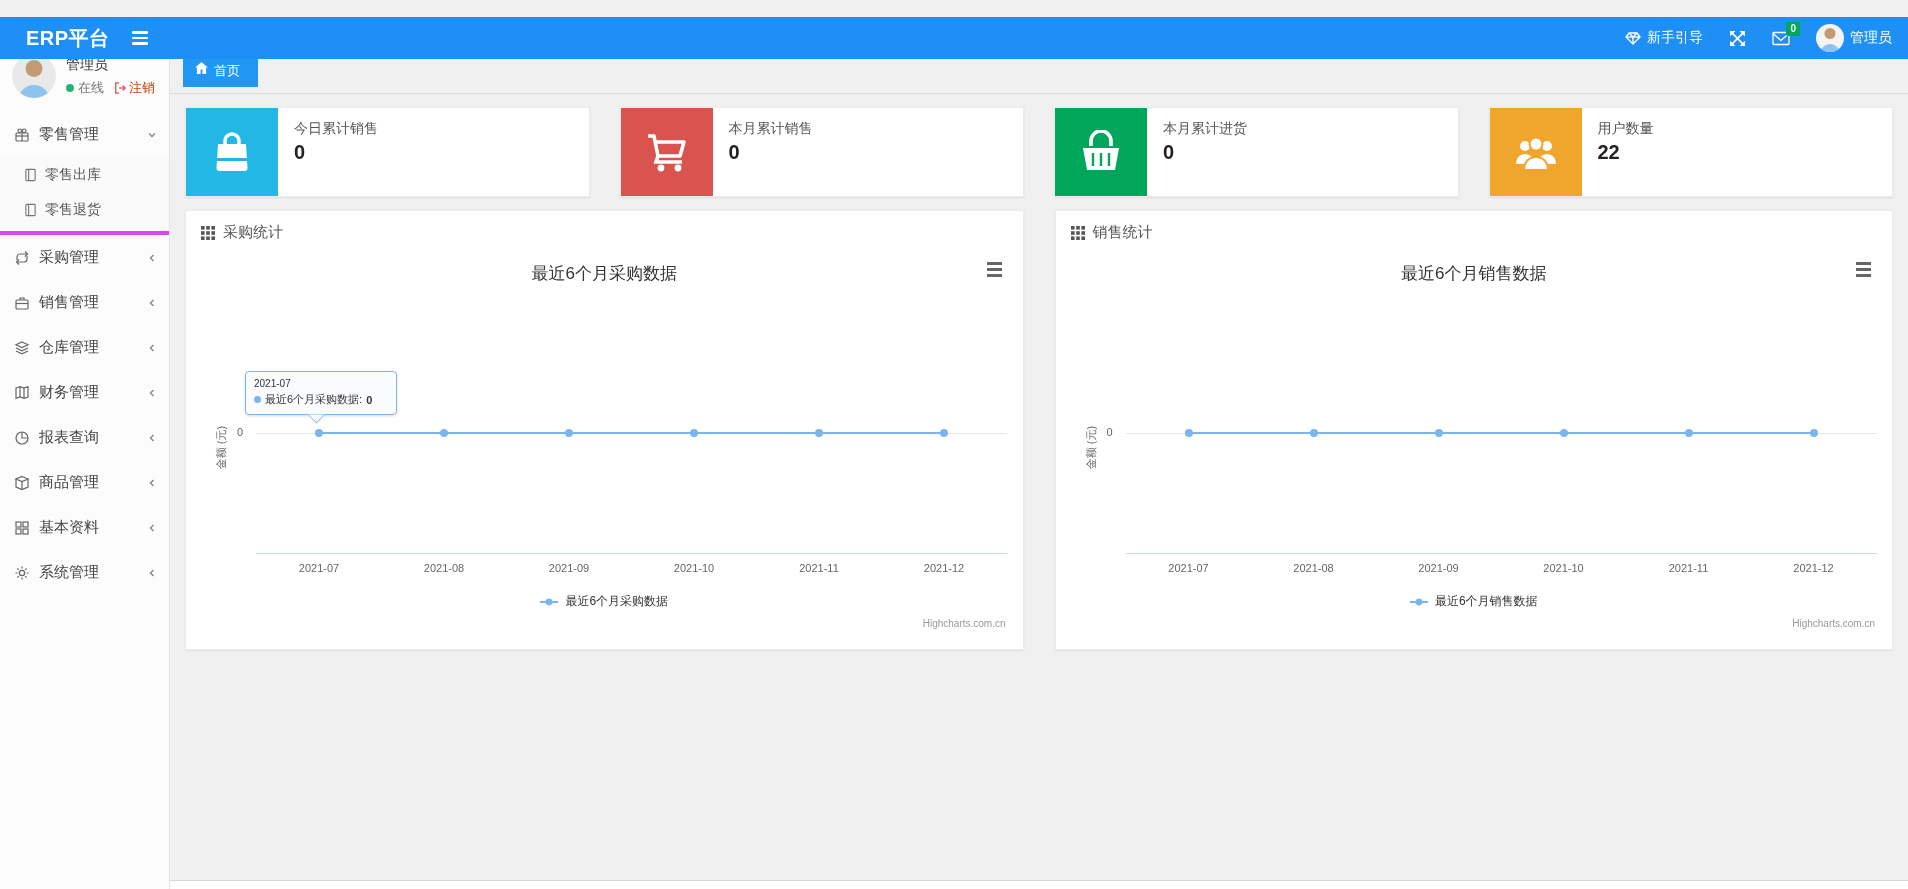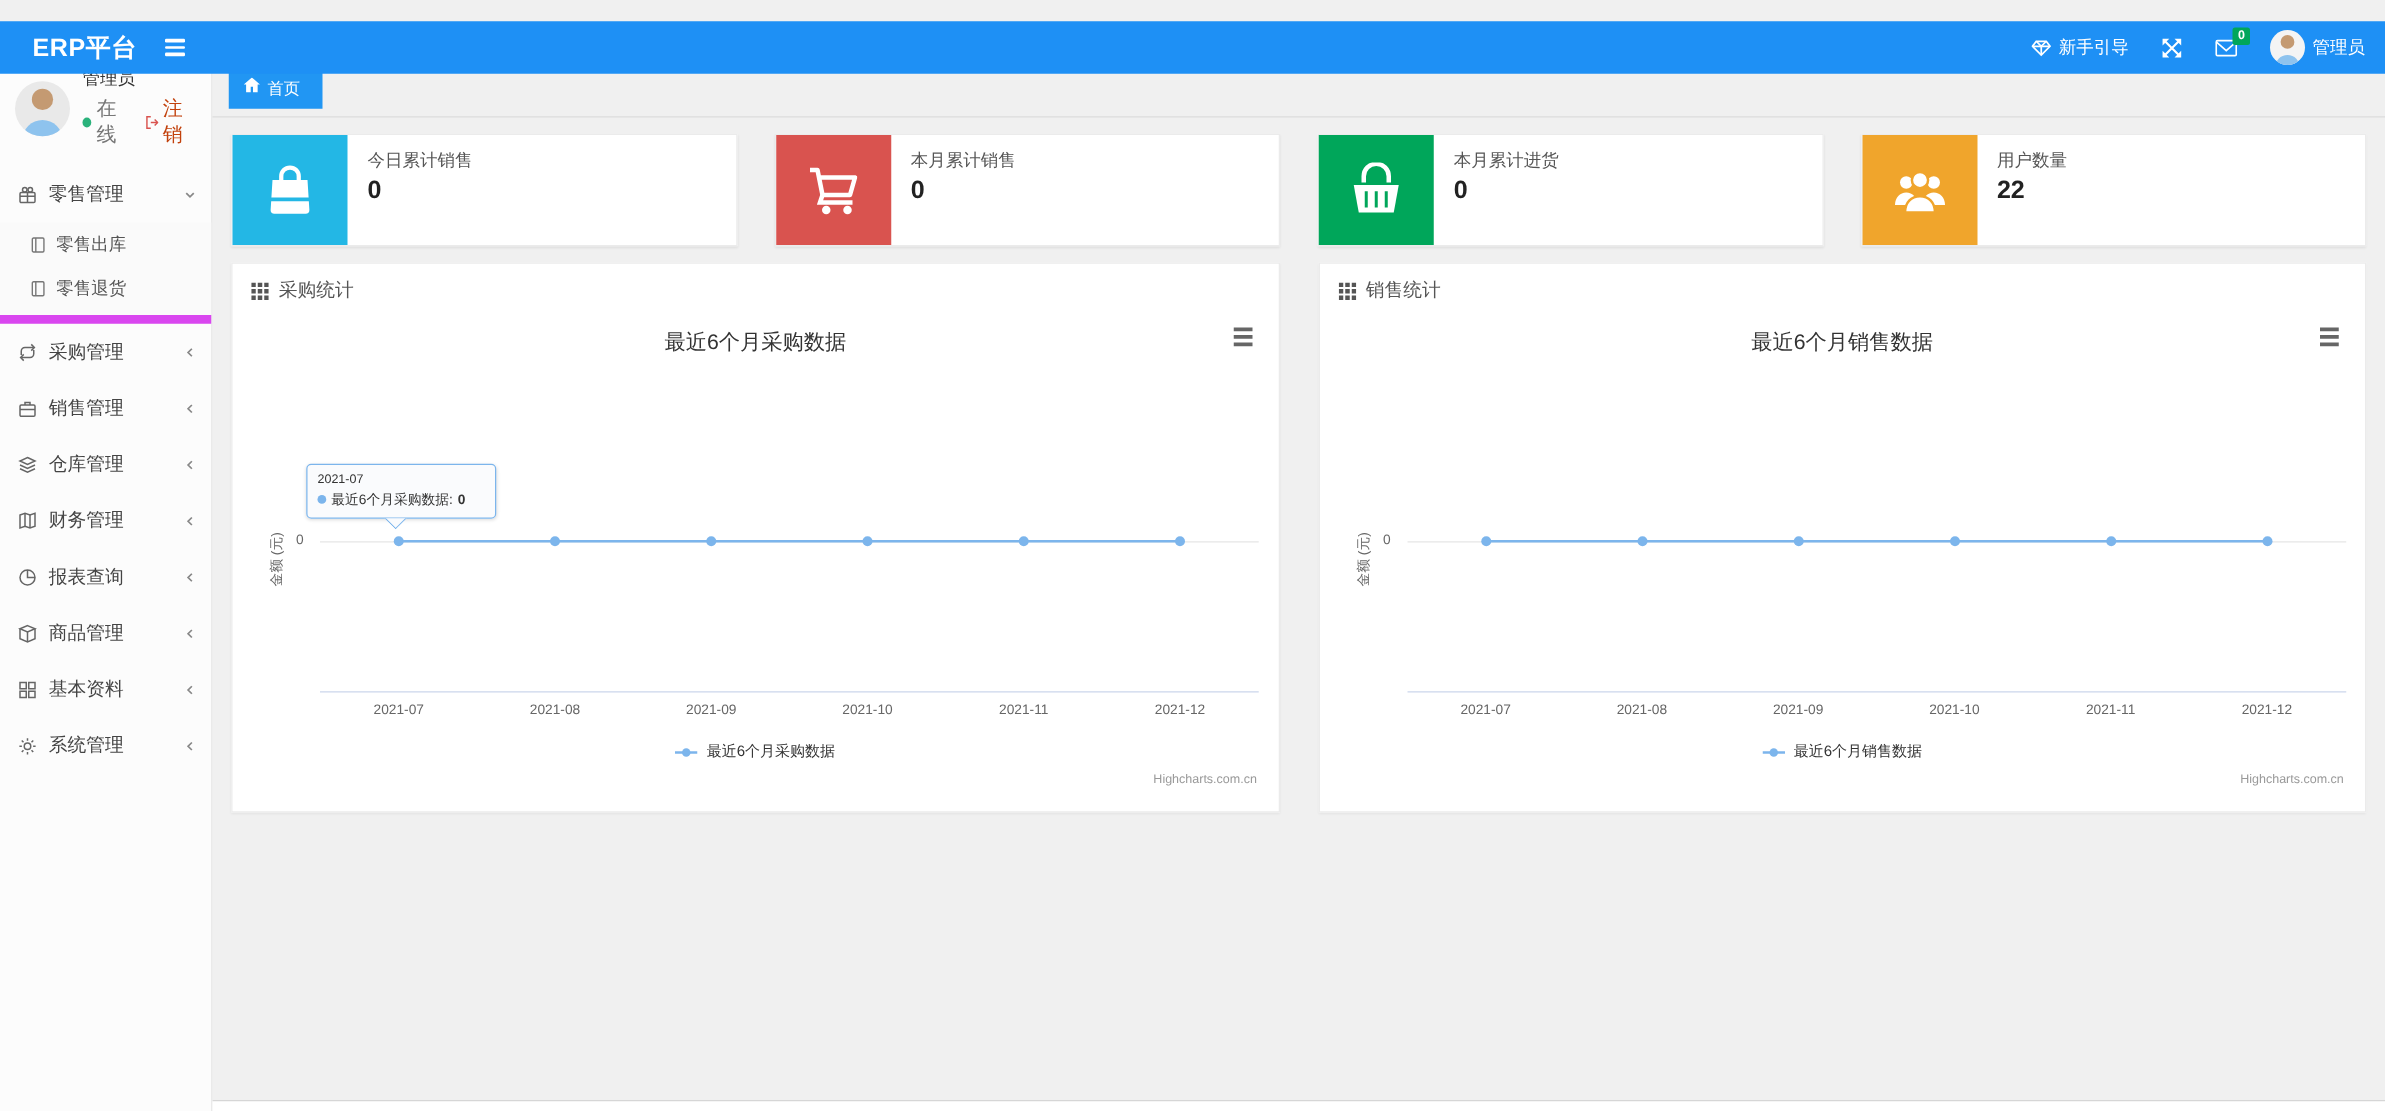--- a/index.html
+++ b/index.html
@@ -26,30 +26,30 @@
   
   .sidebar { position:absolute; top:42px; left:0; bottom:0; width:170px; background:#fcfcfc;
     border-right:1px solid #e4e4e4; }
   .user-panel { display:flex; align-items:center; gap:10px; padding:12px 10px 14px 12px; }
   .user-avatar { width:44px; height:44px; border-radius:50%; background:#e9e9e9; position:relative; overflow:hidden; flex:none; }
   .user-avatar .head { position:absolute; left:50%; top:6px; transform:translateX(-50%); width:17px; height:17px;
     border-radius:50%; background:#c49a72; }
   .user-avatar .body { position:absolute; left:50%; bottom:-6px; transform:translateX(-50%); width:32px; height:19px;
     border-radius:16px 16px 0 0; background:#8ec3ee; }
   .user-name { font-size:14px; color:#333; margin-bottom:5px; }
-  .user-status { font-size:16px; color:#777; display:flex; align-items:center; gap:4px; }
+  .user-status { font-size:13px; color:#777; display:flex; align-items:center; gap:4px; }
   .dot { width:8px; height:8px; border-radius:50%; background:#2ab27b; display:inline-block; }
   .logout { color:#c2410c; display:flex; align-items:center; gap:3px; cursor:pointer; margin-left:6px; text-decoration:none; }
 
   .menu { list-style:none; }
   .menu-item { display:flex; align-items:center; gap:9px; height:45px; padding:0 12px 0 14px;
     font-size:15px; color:#444; cursor:pointer; }
   .menu-item svg { flex:none; stroke:#666; }
   .menu-item .chev { margin-left:auto; stroke:#888; }
-  .submenu { list-style:none; background:#fafafa; border-bottom:7px solid #d946ef; padding-bottom:4px; }
+  .submenu { list-style:none; background:#fafafa; border-bottom:4px solid #d946ef; padding-bottom:4px; }
   .submenu-item { display:flex; align-items:center; gap:8px; height:35px; padding-left:24px;
     font-size:14px; color:#555; cursor:pointer; }
   .submenu-item svg { stroke:#777; }
 
   
   .content { position:absolute; top:42px; left:170px; right:0; bottom:0; background:#f0f0f0; }
   .content-header { height:52px; border-bottom:1px solid #dcdcdc; padding:13px 0 0 13px; }
   .tab-home { display:inline-flex; gap:6px; background:#2196f3; color:#fff;
     font-size:13px; padding:7px 18px 7px 12px; border-radius:3px 3px 0 0; cursor:pointer; }
 

